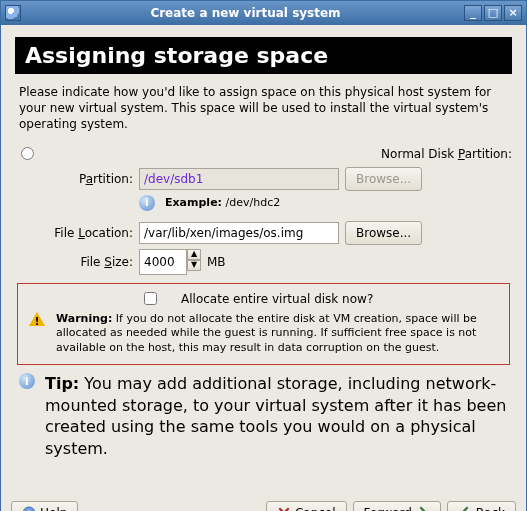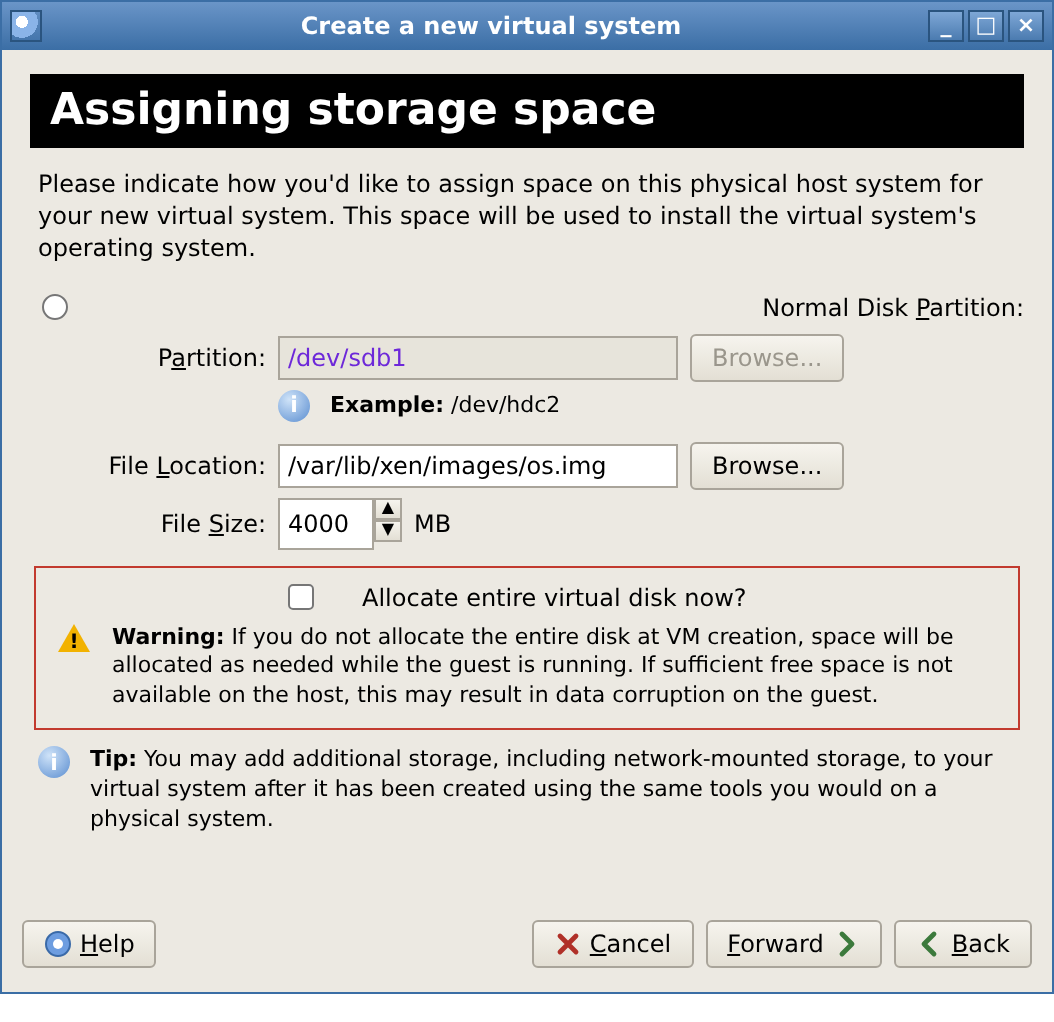--- a/index.html
+++ b/index.html
@@ -32,21 +32,21 @@
 .example-row { margin: 4px 0 10px; font-size: 11px; }
 .example-row b { font-weight: bold; }
 .warning-box { border: 1px solid #c23a2e; padding: 8px 8px 8px 6px; margin: 8px 2px 8px 2px; }
 .warn-icon { display: inline-flex; width: 18px; height: 16px; align-items: center; justify-content: center; position: relative; margin-right: 4px; flex: 0 0 18px; }
 .warn-tri { width: 0; height: 0; border-left: 8px solid transparent; border-right: 8px solid transparent; border-bottom: 14px solid #f2b200; position: absolute; top: 0; }
 .warn-ex { position: relative; z-index: 1; font-weight: bold; font-size: 10px; color: #000; top: 2px; }
 .alloc-row { display: flex; align-items: center; gap: 24px; margin-left: 120px; margin-bottom: 6px; }
 .warning-text { font-size: 11px; line-height: 1.35; }
 .warning-text b { font-weight: bold; }
 .tip-row { display: flex; gap: 6px; margin: 8px 2px 24px 4px; }
-.tip-text { font-size: 11px; line-height: 1.35; }
+.tip-text { font-size: 16px; line-height: 1.35; }
 .tip-text b { font-weight: bold; }
 .buttonbar { display: flex; padding: 8px 10px 12px; gap: 6px; }
 .spacer { flex: 1; }
 .ico { display: inline-block; width: 14px; height: 14px; }
 svg { display: block; }
 </style>
 </head>
 <body>
 
 <div class="window">

